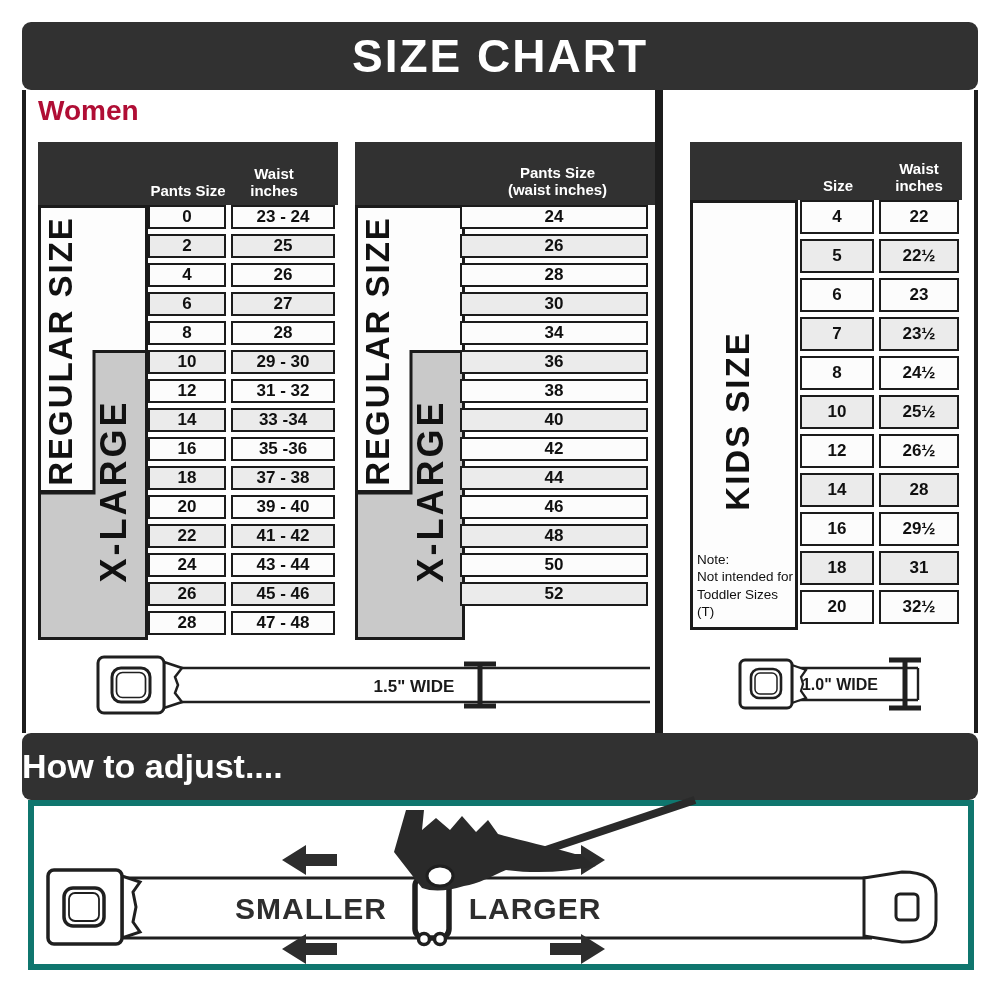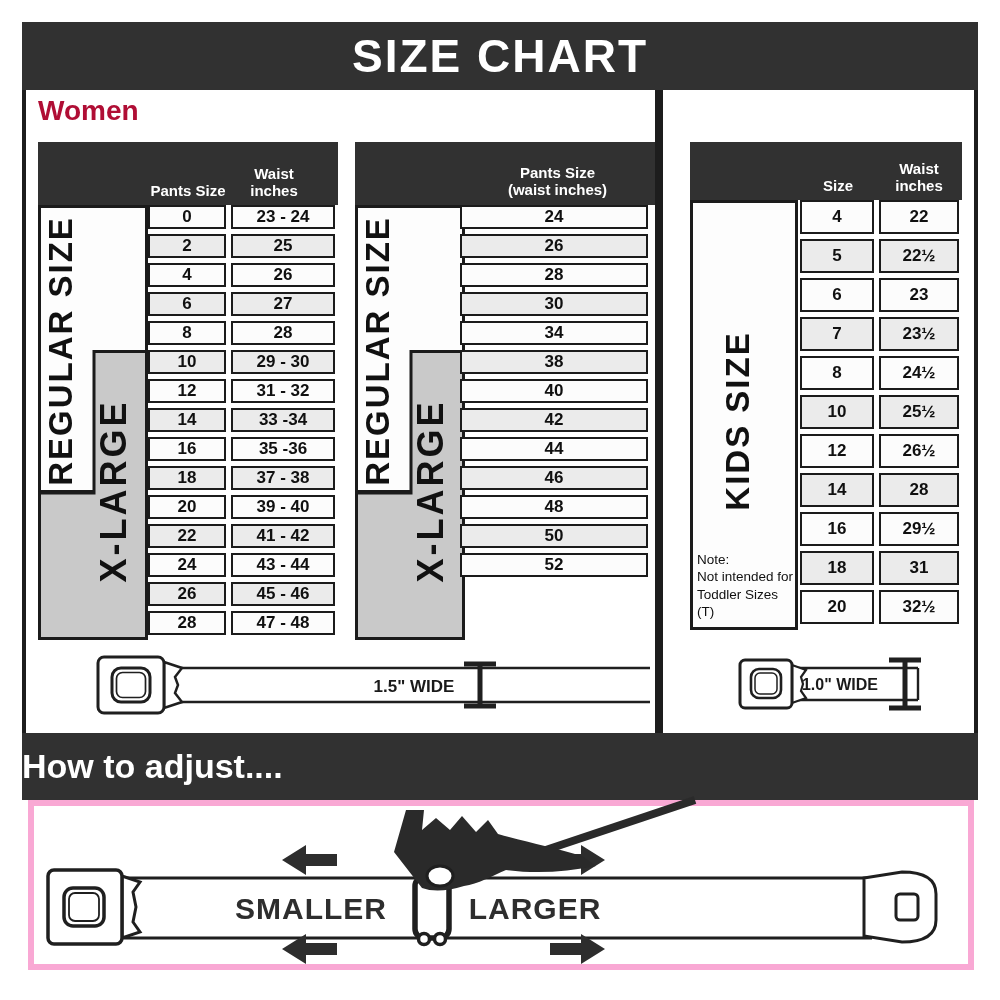--- a/index.html
+++ b/index.html
@@ -2,21 +2,21 @@
 <html><head>
 <meta charset="utf-8">
 <style>
   html,body{margin:0;padding:0;background:#ffffff;}
   .page{
     position:relative;width:1000px;height:1000px;background:#ffffff;overflow:hidden;
     font-family:"Liberation Sans","DejaVu Sans",sans-serif;color:#111;
   }
   .abs{position:absolute;}
   
-  .banner{background:#313131;color:#fff;font-weight:700;}
+  .banner{background:#313131;color:#fff;font-weight:700;border-radius:9px;}
   .top-banner{left:22px;top:22px;width:956px;height:68px;text-align:center;line-height:68px;font-size:46px;letter-spacing:2px;}
   .adjust-banner{left:22px;top:733px;width:956px;height:67px;line-height:67px;font-size:34px;box-sizing:border-box;}
   
   .edge{background:#1d1d1d;}
   
   .col-title{top:95px;height:44px;text-align:left;font-size:28px;font-weight:700;color:#B00E35;}
   
   .thead{background:#313131;color:#fff;}
   .thead span{position:absolute;display:block;text-align:center;font-size:15px;font-weight:700;line-height:1.15;}
   
@@ -24,21 +24,21 @@
   .tbl td{border:2px solid #1b1b1b;background:#fcfcfc;text-align:center;vertical-align:middle;
           font-weight:700;font-size:17px;color:#101010;padding:0;}
   .tbl tr:nth-child(even) td{background:#ebebeb;}
   .w-col1{width:74px;height:20px;} .w-col2{width:100px;}
   .m-col{width:184px;height:20px;}
   .k-col1{width:70px;height:30px;font-size:18px;} .k-col2{width:76px;font-size:18px;}
   
   .kids-label-box{left:690px;top:200px;width:108px;height:430px;border:3px solid #1b1b1b;background:#fdfdfd;box-sizing:border-box;}
   .kids-note{position:absolute;left:4px;bottom:6px;width:100px;font-size:13.5px;font-weight:400;line-height:1.3;color:#101010;}
   
-  .bottom-box{left:28px;top:800px;width:946px;height:170px;border:6px solid #f9a8d4;background:#fff;box-sizing:border-box;}
+  .bottom-box{left:28px;top:800px;width:946px;height:170px;border:6px solid #0f766e;background:#fff;box-sizing:border-box;}
   svg{display:block;}
   svg text{font-family:"Liberation Sans","DejaVu Sans",sans-serif;}
 </style>
 </head>
 <body>
 
 <div class="page">
 
   <div class="abs banner top-banner">
     <span>SIZE CHART</span>
@@ -164,20 +164,23 @@
           <td class="m-col">26</td>
         </tr>
     <tr>
           <td class="m-col">28</td>
         </tr>
     <tr>
           <td class="m-col">30</td>
         </tr>
     <tr>
           <td class="m-col">34</td>
+        </tr>
+    <tr>
+          <td class="m-col">36</td>
         </tr>
     <tr>
           <td class="m-col">38</td>
         </tr>
     <tr>
           <td class="m-col">40</td>
         </tr>
     <tr>
           <td class="m-col">42</td>
         </tr>

